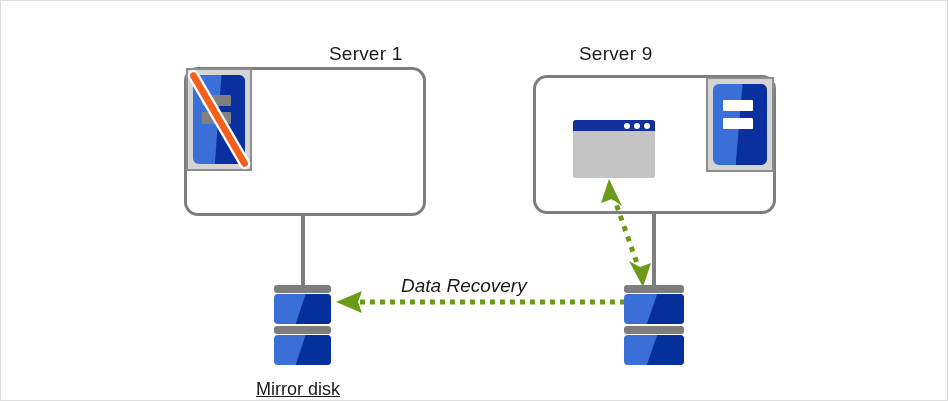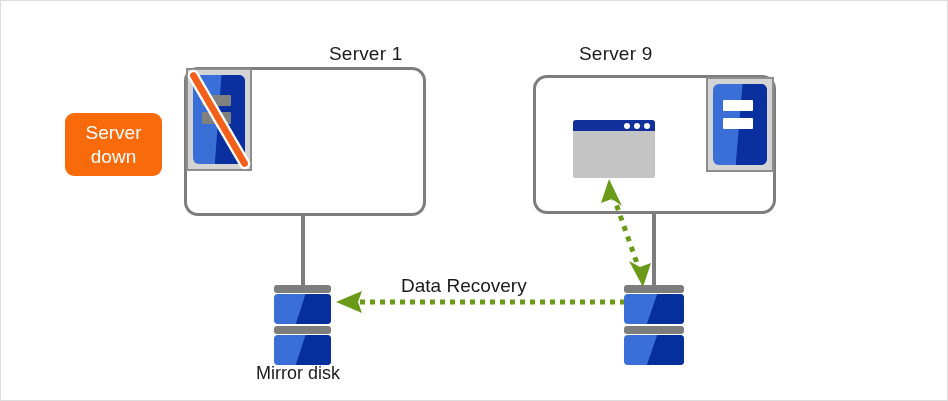--- a/index.html
+++ b/index.html
@@ -33,20 +33,21 @@
   }
   .app-label {
     font-size: 18px;
     color: #1a1a1a;
     white-space: nowrap;
   }
   .flow-label {
     font-size: 19px;
     color: #1a1a1a;
     white-space: nowrap;
+    font-style: italic;
   }
 
   
   .server-box {
     border: 3px solid #7d7d7d;
     border-radius: 14px;
     background: #ffffff;
     box-sizing: border-box;
   }
 
@@ -171,24 +172,20 @@
       <div class="srv-shade"></div>
       <div class="srv-bar inactive" style="top:22%;"></div>
       <div class="srv-bar inactive" style="top:42%;"></div>
     </div>
     <svg class="srv-slash" viewBox="0 0 78 115" preserveAspectRatio="none">
       <line x1="12" y1="12" x2="66" y2="103" stroke="#ffffff" stroke-width="12" stroke-linecap="round"></line>
       <line x1="12" y1="12" x2="66" y2="103" stroke="#f4601a" stroke-width="7" stroke-linecap="round"></line>
     </svg>
   </div>
 
-  <div class="abs status-badge" style="left:64px; top:112px; width:97px; height:63px;">
-    <span>Server</span>
-    <span>down</span>
-  </div>
 
   <div class="abs title-label" style="left:578px; top:42px;">Server 9</div>
 
   <div class="abs server-box" style="left:532px; top:74px; width:243px; height:139px;"></div>
 
 
   <div class="abs app-window" style="left:572px; top:119px; width:82px; height:58px;">
     <div class="app-titlebar">
       <span class="app-dot"></span>
       <span class="app-dot"></span>
@@ -211,21 +208,21 @@
   <div class="abs disk-stack" style="left:273px; top:284px; width:57px;">
     <div class="disk-cap"></div>
     <div class="disk-seg">
       <div class="shade"></div>
     </div>
     <div class="disk-cap" style="margin-top:2px;"></div>
     <div class="disk-seg">
       <div class="shade"></div>
     </div>
   </div>
-  <div class="abs caption-label" style="left:255px; top:362px;">Mirror disk</div>
+  <div class="abs caption-label" style="left:255px; top:378px;text-decoration:underline;">Mirror disk</div>
 
   <div class="abs disk-stack" style="left:623px; top:284px; width:60px;">
     <div class="disk-cap"></div>
     <div class="disk-seg">
       <div class="shade"></div>
     </div>
     <div class="disk-cap" style="margin-top:2px;"></div>
     <div class="disk-seg">
       <div class="shade"></div>
     </div>

